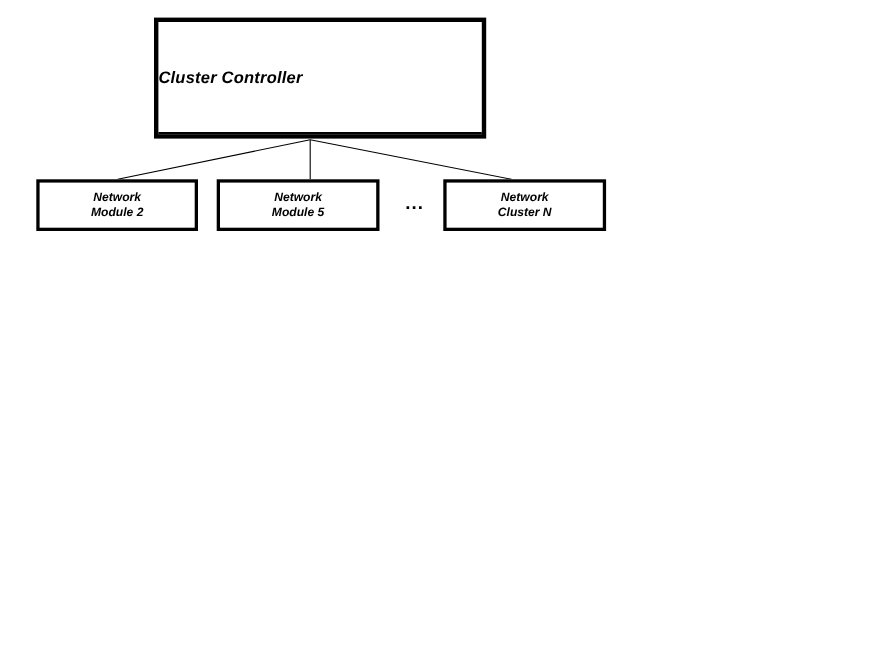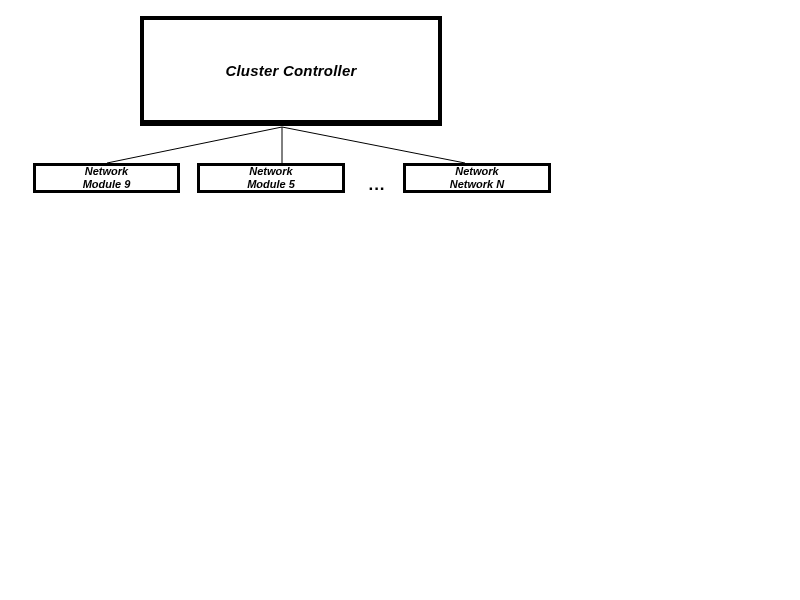--- a/index.html
+++ b/index.html
@@ -38,38 +38,37 @@
   #controller-node {
     left: 140px;
     top: 16px;
     width: 302px;
     height: 110px;
   }
   .controller-row {
     flex: 1 1 0;
     display: flex;
     align-items: center;
-    justify-content: center;
   }
   .controller-row.top-row {
     border-bottom: 2px solid #000000;
   }
   .controller-label {
     font-family: "Liberation Sans", sans-serif;
     font-weight: bold;
     font-style: italic;
     font-size: 15px;
     line-height: 17px;
     color: #000000;
     letter-spacing: 0.2px;
     text-align: center;
     white-space: nowrap;
   }
   .module-node {
-    height: 30px;
+    height: 47px;
     top: 163px;
     border: 3px solid #000000;
     align-items: center;
     justify-content: center;
   }
   #module-node-1 { left: 33px;  width: 147px; }
   #module-node-2 { left: 197px; width: 148px; }
   #module-node-n { left: 403px; width: 148px; }
   .module-label {
     font-family: "Liberation Sans", sans-serif;
@@ -110,33 +109,33 @@
 
   <div class="node" id="controller-node">
     <div class="controller-row top-row">
       <span class="controller-label">Cluster Controller</span>
     </div>
   </div>
 
   <div class="node module-node" id="module-node-1">
     <span class="module-label">
       <span>Network</span><br>
-      <span>Module 9</span>
+      <span>Module 2</span>
     </span>
   </div>
 
   <div class="node module-node" id="module-node-2">
     <span class="module-label">
       <span>Network</span><br>
       <span>Module 5</span>
     </span>
   </div>
 
   <div id="ellipsis">...</div>
 
   <div class="node module-node" id="module-node-n">
     <span class="module-label">
       <span>Network</span><br>
-      <span>Network N</span>
+      <span>Cluster N</span>
     </span>
   </div>
 
 </div>
 
 </body></html>

